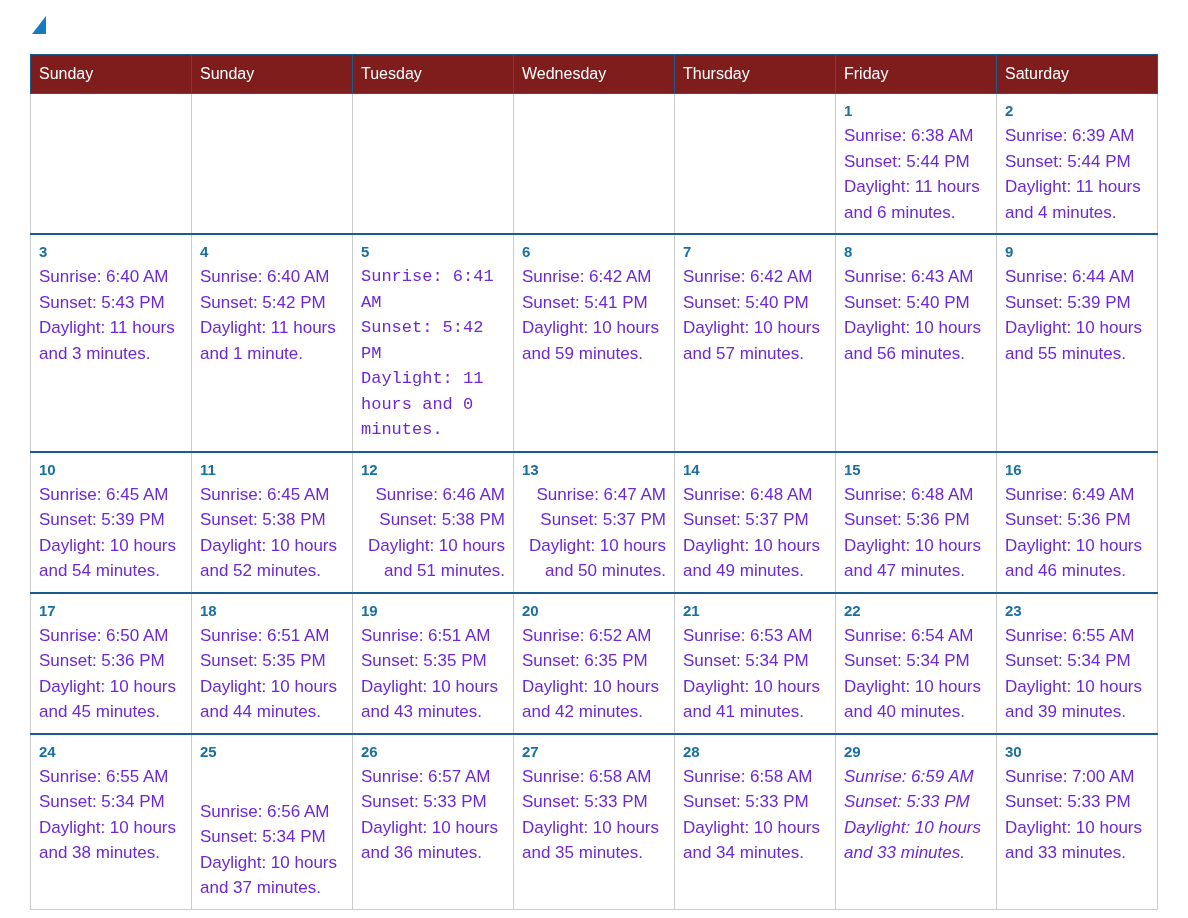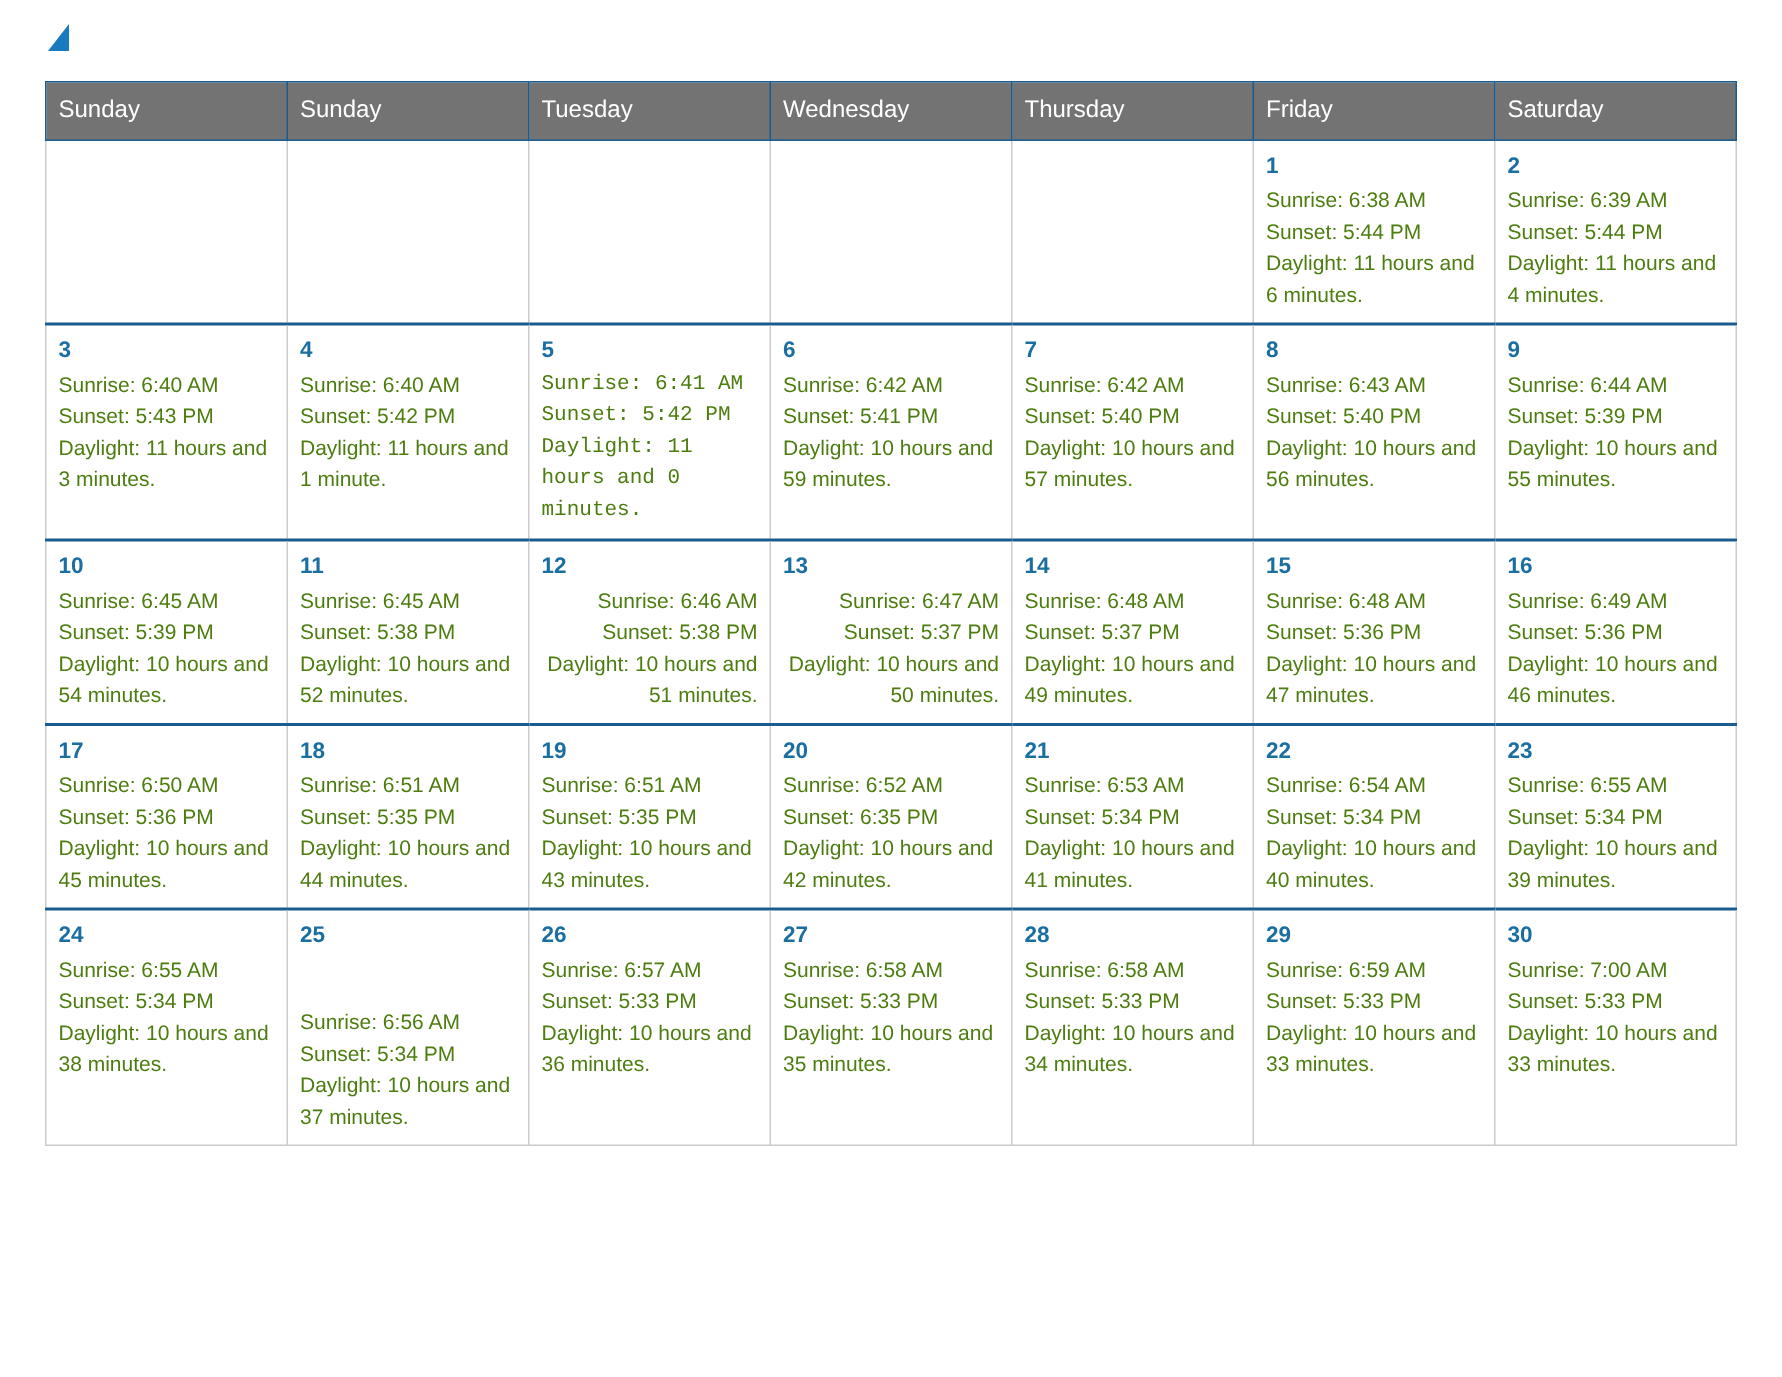--- a/index.html
+++ b/index.html
@@ -57,21 +57,21 @@
       font-size: 22px;
       color: #444;
       margin-top: 4px;
     }
     .calendar {
       width: 100%;
       border-collapse: collapse;
       border: 1px solid #1a5c8f;
     }
     .calendar th {
-      background-color: #737373;
+      background-color: #7f1d1d;
       color: #fff;
       font-size: 16px;
       font-weight: normal;
       padding: 10px 8px;
       text-align: left;
       border: 1px solid #1a5c8f;
     }
     .calendar td {
       vertical-align: top;
       padding: 8px;
@@ -82,23 +82,23 @@
       color: #333;
     }
     .day-num {
       font-size: 15px;
       font-weight: bold;
       color: #1a6fa0;
       display: block;
       margin-bottom: 4px;
     }
     .day-info {
-      font-size: 14px;
+      font-size: 17px;
       line-height: 1.5;
-      color: #4d7c0f;
+      color: #6d28d9;
     }
     .empty-cell {
       background: #fff;
     }
     tr:not(:first-child) td {
       border-top: 2px solid #1a5c8f;
     }
     tr:first-child td {
       border-top: none;
     }
@@ -310,21 +310,21 @@
 Daylight: 10 hours and 35 minutes.</div>
         </td>
         <td>
           <span class="day-num">28</span>
           <div class="day-info" style="white-space: pre-line;">Sunrise: 6:58 AM
 Sunset: 5:33 PM
 Daylight: 10 hours and 34 minutes.</div>
         </td>
         <td>
           <span class="day-num">29</span>
-          <div class="day-info" style="white-space: pre-line;">Sunrise: 6:59 AM
+          <div class="day-info" style="white-space: pre-line; font-style: italic;">Sunrise: 6:59 AM
 Sunset: 5:33 PM
 Daylight: 10 hours and 33 minutes.</div>
         </td>
         <td>
           <span class="day-num">30</span>
           <div class="day-info" style="white-space: pre-line;">Sunrise: 7:00 AM
 Sunset: 5:33 PM
 Daylight: 10 hours and 33 minutes.</div>
         </td>
       </tr>

